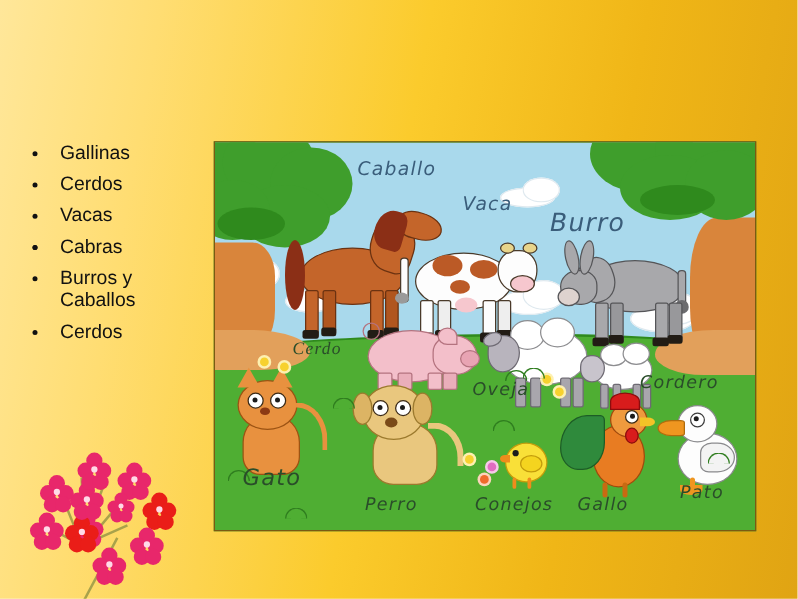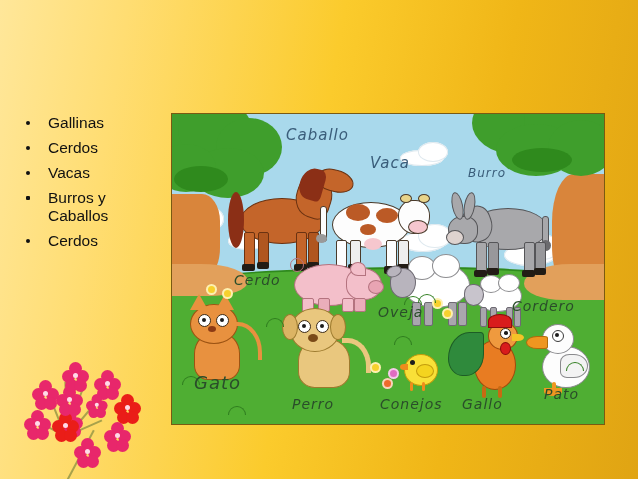--- a/index.html
+++ b/index.html
@@ -183,20 +183,21 @@
     </li>
     <li>
       <span class="bullet-dot"></span>
       <span class="bullet-text">Vacas</span>
     </li>
     <li>
       <span class="bullet-dot"></span>
     </li>
     <li>
       <span class="bullet-dot"></span>
+      <span class="bullet-text">Cabras</span>
     </li>
     <li>
       <span class="bullet-dot"></span>
       <span class="bullet-text">Burros y Caballos</span>
     </li>
     <li>
       <span class="bullet-dot"></span>
       <span class="bullet-text">Cerdos</span>
     </li>
   </ul>
@@ -394,22 +395,22 @@
     <div class="tuft" style="left:94px; top:204px;"></div>
     <div class="tuft" style="left:10px; top:262px;"></div>
     <div class="tuft" style="left:232px; top:182px;"></div>
     <div class="tuft" style="left:246px; top:180px;"></div>
     <div class="tuft" style="left:222px; top:222px;"></div>
     <div class="tuft" style="left:394px; top:248px;"></div>
     <div class="tuft" style="left:56px; top:292px;"></div>
 
     <div class="label sky-label" style="left:114px; top:12px; font-size:15px;">Caballo</div>
     <div class="label sky-label" style="left:198px; top:40px; font-size:15px;">Vaca</div>
-    <div class="label sky-label" style="left:296px; top:52px; font-size:12px;">Burro</div>
-    <div class="label" style="left:62px; top:158px; font-size:14px;">Cerdo</div>
+    <div class="label sky-label" style="left:268px; top:52px; font-size:20px;">Burro</div>
+    <div class="label" style="left:62px; top:158px; font-size:14px;font-family:Liberation Serif, serif;">Cerdo</div>
     <div class="label" style="left:206px; top:190px; font-size:14px;">Oveja</div>
     <div class="label" style="left:340px; top:184px; font-size:14px;">Cordero</div>
     <div class="label" style="left:22px; top:258px; font-size:18px;">Gato</div>
     <div class="label" style="left:120px; top:282px; font-size:14px;">Perro</div>
     <div class="label" style="left:208px; top:282px; font-size:14px;">Conejos</div>
     <div class="label" style="left:290px; top:282px; font-size:14px;">Gallo</div>
     <div class="label" style="left:372px; top:272px; font-size:14px;">Pato</div>
   </div>
 
   <div class="bouquet">

